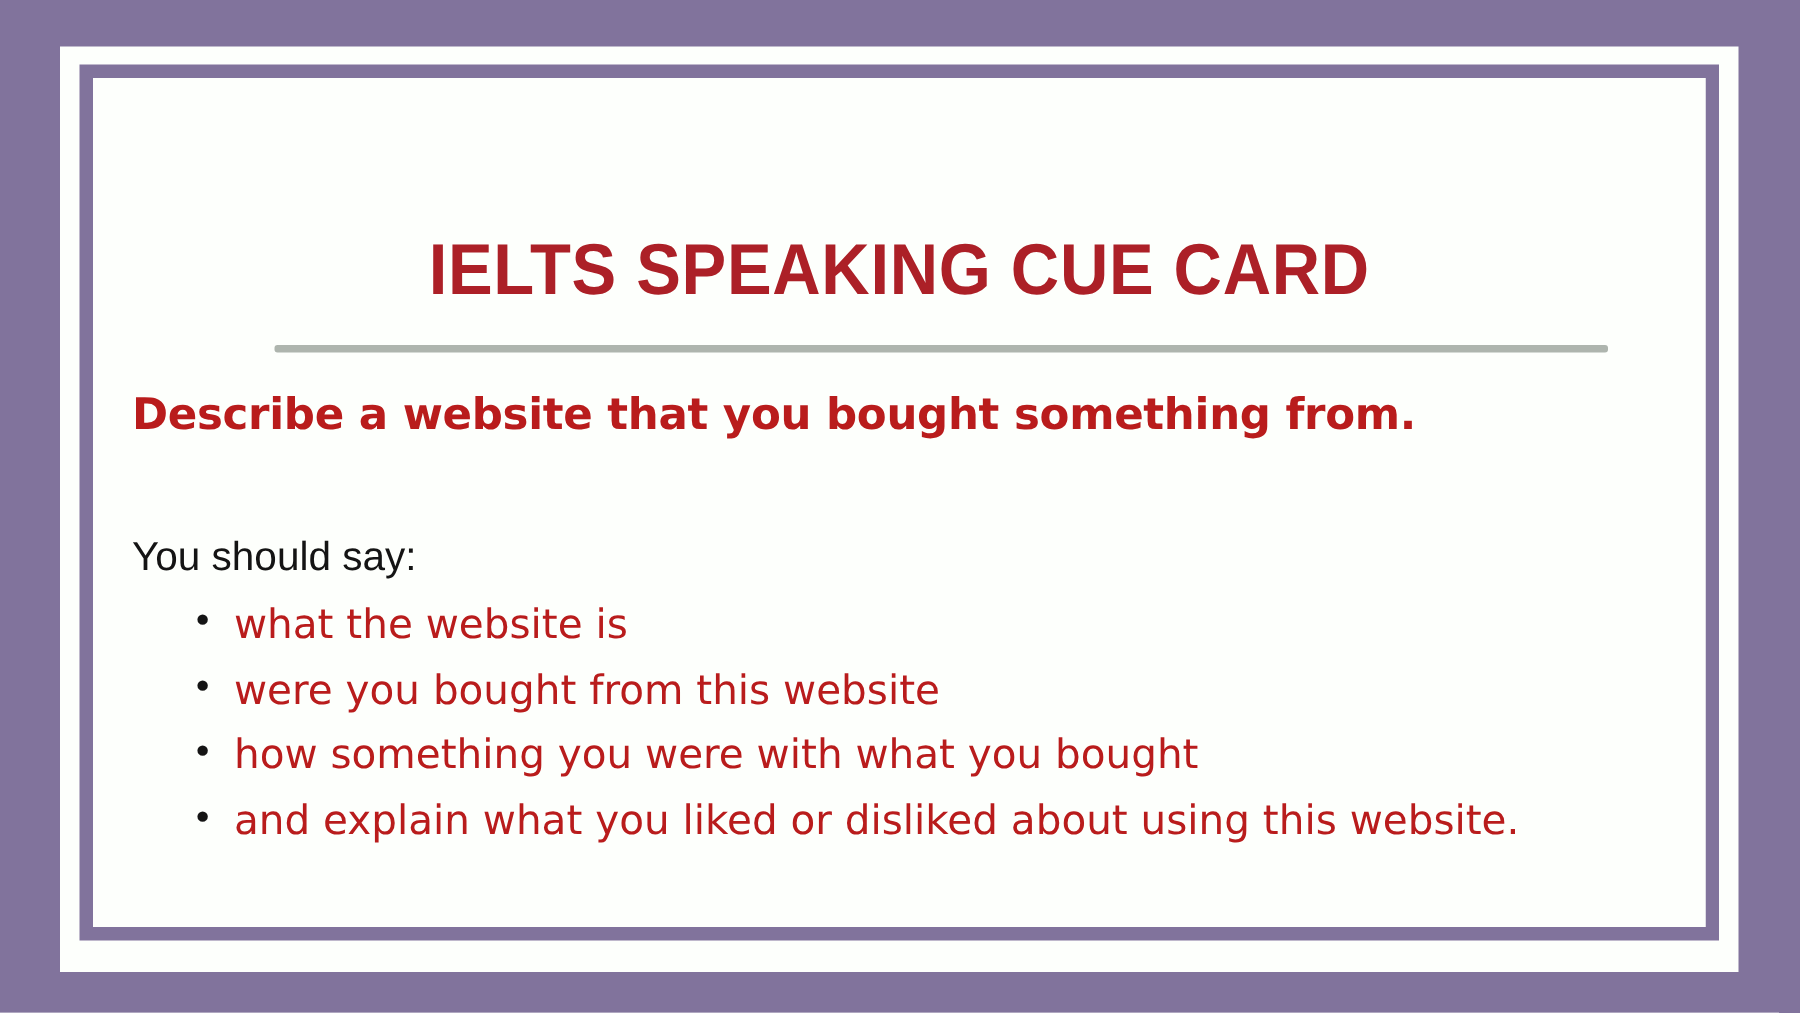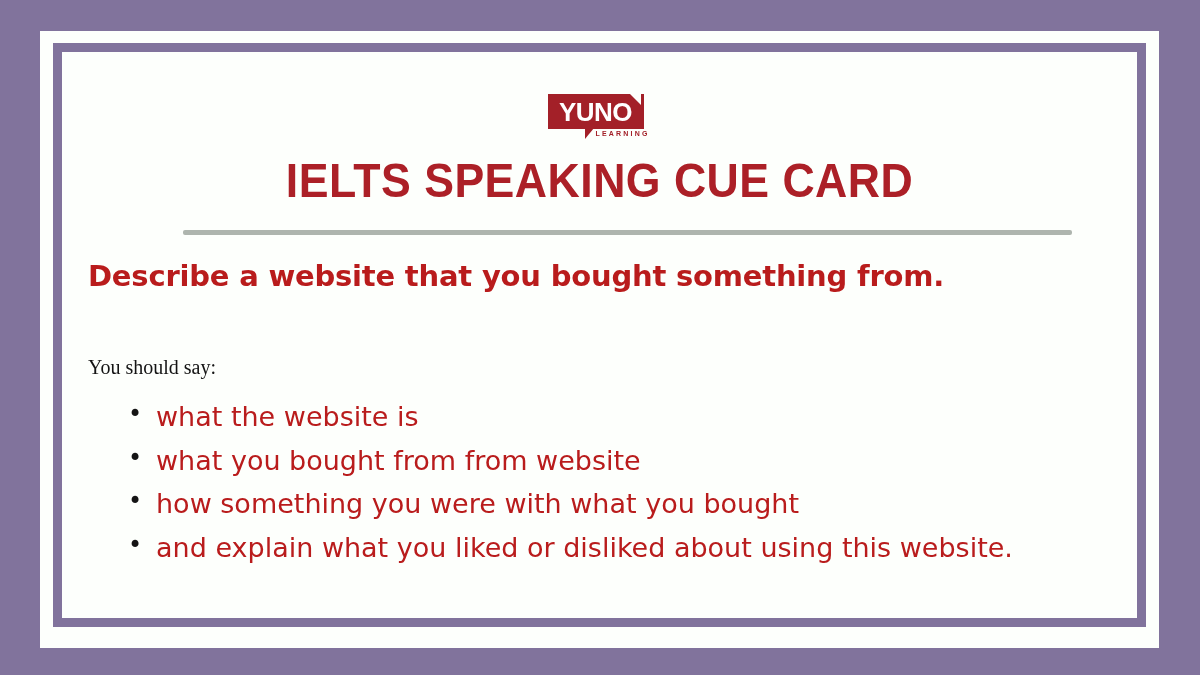--- a/index.html
+++ b/index.html
@@ -159,22 +159,22 @@
     font-weight: bold;
     font-size: 29px;
     line-height: 1.2;
     letter-spacing: -0.2px;
   }
   .lead {
     position: absolute;
     left: 26px;
     top: 303px;
     color: #141414;
-    font-family: Liberation Serif, serif;
-    font-size: 20px;
+    font-family: Liberation Sans, sans-serif;
+    font-size: 27px;
     line-height: 1.2;
   }
   .bullets {
     position: absolute;
     left: 26px;
     top: 343px;
     width: 1045px;
     margin: 0;
     padding: 0 0 0 62px;
     list-style: none;
@@ -205,38 +205,29 @@
 <body>
 
 <div class="slide">
 
   <div class="white-mat"></div>
 
   <div class="inner-frame"></div>
 
   <div class="card">
 
-    <div class="logo-wrap">
-      <div class="logo">
-        <div class="logo-box"></div>
-        <div class="logo-notch"></div>
-        <div class="logo-tail"></div>
-        <div class="logo-text">YUNO</div>
-        <div class="logo-sub">LEARNING</div>
-      </div>
-    </div>
 
     <div class="title">IELTS SPEAKING CUE CARD</div>
     <div class="rule"></div>
 
     <div class="prompt">Describe a website that you bought something from.</div>
 
     <div class="lead">You should say:</div>
 
     <ul class="bullets">
       <li>what the website is</li>
-      <li>what you bought from from website</li>
+      <li>were you bought from this website</li>
       <li>how something you were with what you bought</li>
       <li class="justify">and explain what you liked or disliked about using this website.</li>
     </ul>
 
   </div>
 </div>
 
 </body></html>

